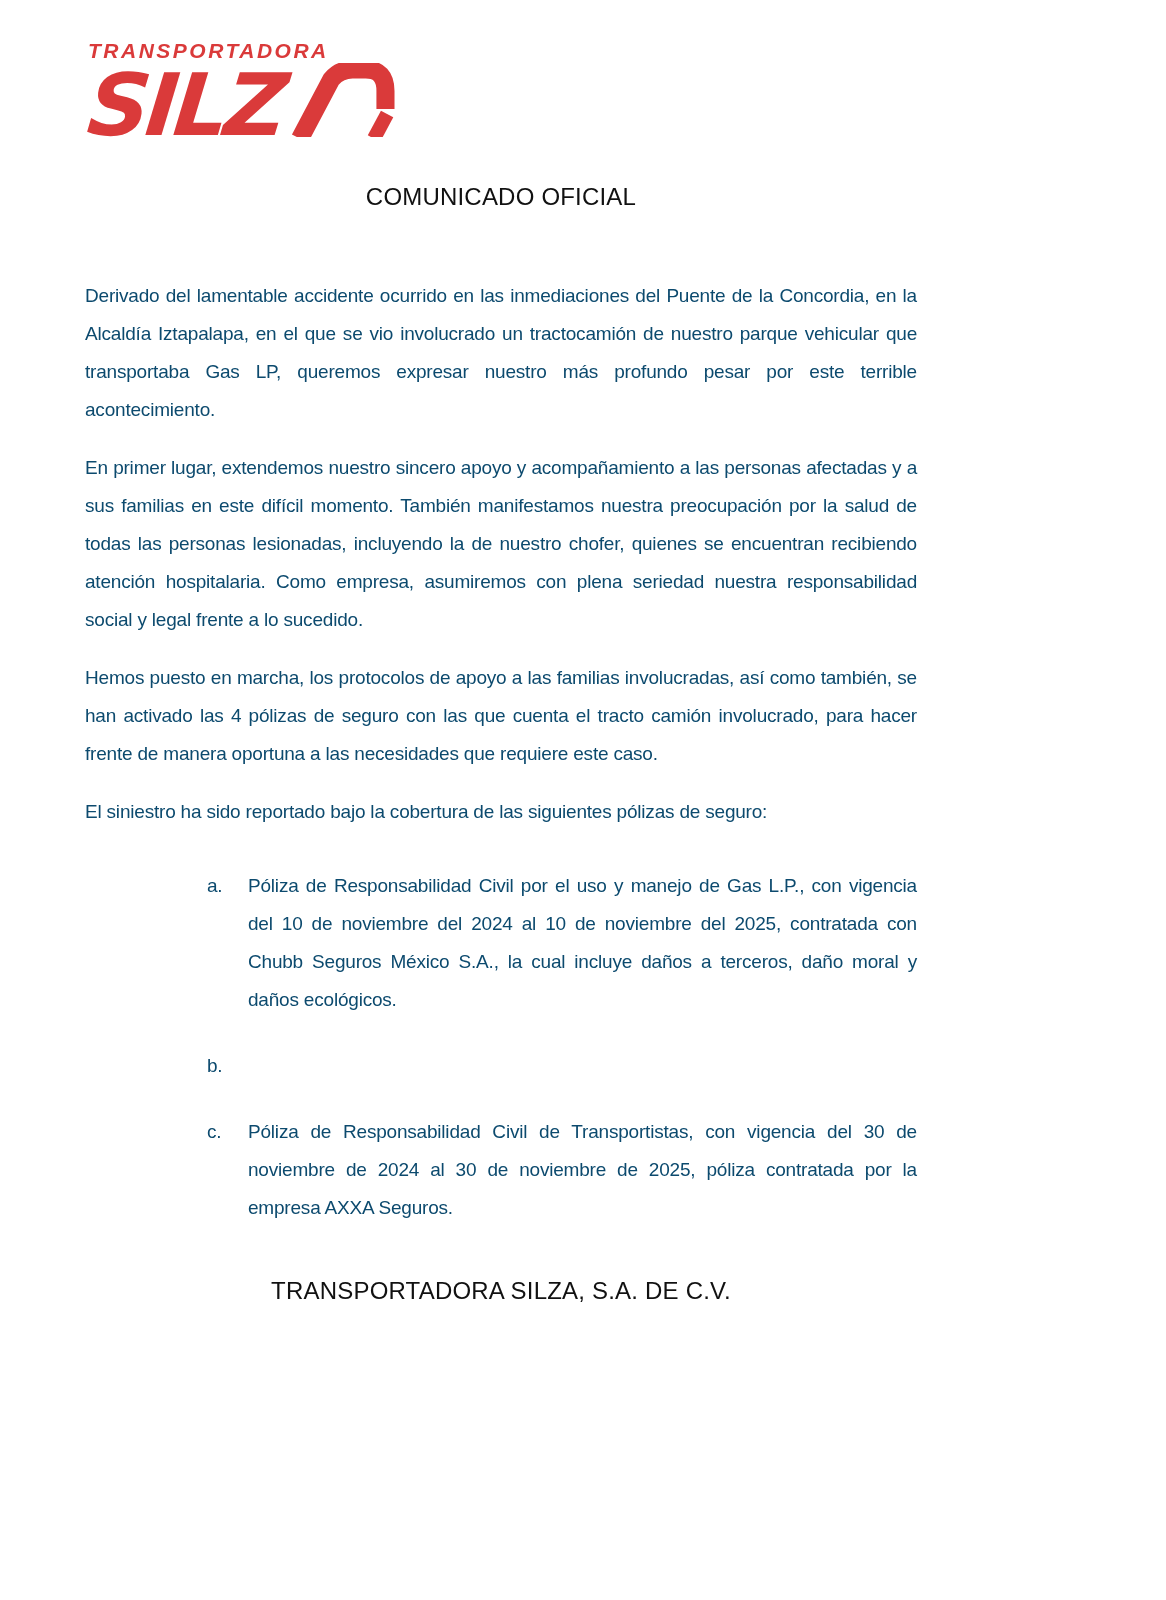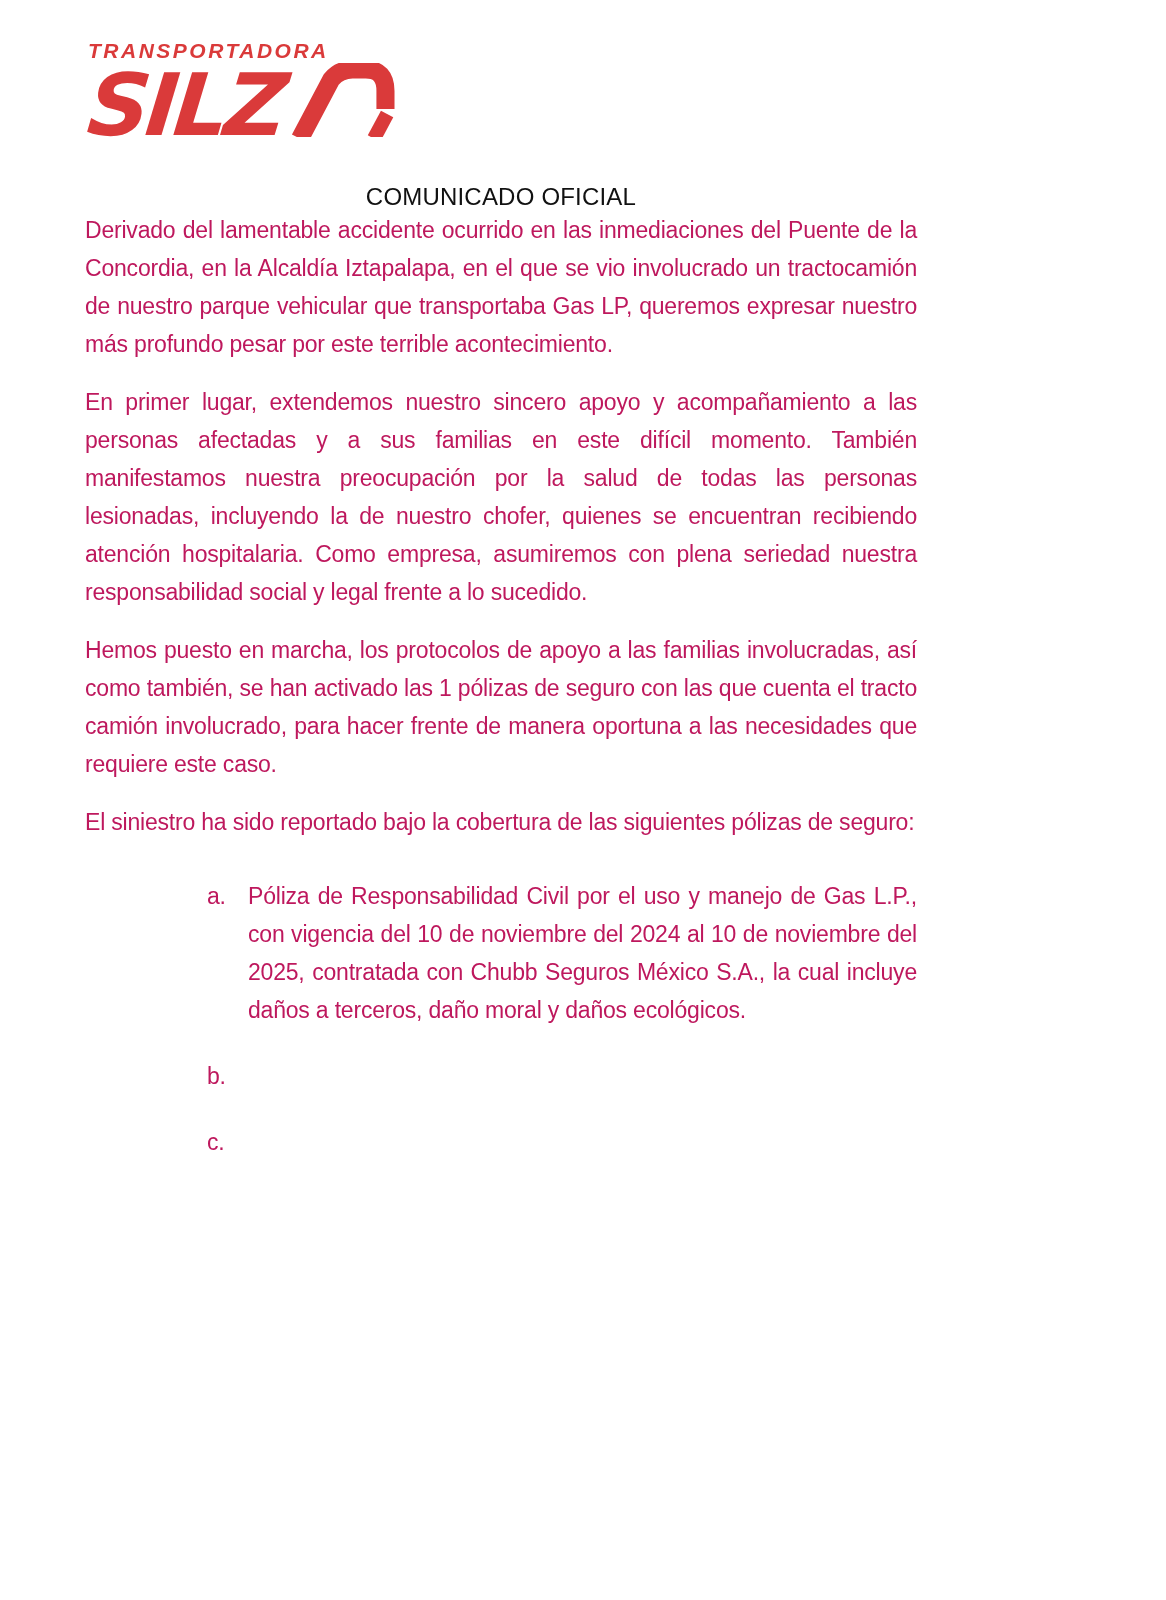--- a/index.html
+++ b/index.html
@@ -68,25 +68,26 @@
   .doc-title {
     text-align: center;
     font-size: 24px;
     margin-top: 42px;
     letter-spacing: 0.2px;
     color: #111;
   }
 
   
   .body-text {
-    font-size: 23px;
+    margin-top: 66px;
+    font-size: 19px;
     line-height: 38px;
     letter-spacing: -0.2px;
     text-align: justify;
-    color: #be185d;
+    color: #0c4a6e;
   }
   .body-text p {
     margin: 0 0 20px 0;
   }
   .policy-list {
     margin: 36px 0 0 0;
     padding: 0;
   }
   .policy-item {
     display: flex;
@@ -131,32 +132,34 @@
       </span>
     </div>
   </div>
 
 
   <div class="doc-title">COMUNICADO OFICIAL</div>
 
   <div class="body-text">
     <p>Derivado del lamentable accidente ocurrido en las inmediaciones del Puente de la Concordia, en la Alcaldía Iztapalapa, en el que se vio involucrado un tractocamión de nuestro parque vehicular que transportaba Gas LP, queremos expresar nuestro más profundo pesar por este terrible acontecimiento.</p>
     <p>En primer lugar, extendemos nuestro sincero apoyo y acompañamiento a las personas afectadas y a sus familias en este difícil momento. También manifestamos nuestra preocupación por la salud de todas las personas lesionadas, incluyendo la de nuestro chofer, quienes se encuentran recibiendo atención hospitalaria. Como empresa, asumiremos con plena seriedad nuestra responsabilidad social y legal frente a lo sucedido.</p>
-    <p>Hemos puesto en marcha, los protocolos de apoyo a las familias involucradas, así como también, se han activado las 1 pólizas de seguro con las que cuenta el tracto camión involucrado, para hacer frente de manera oportuna a las necesidades que requiere este caso.</p>
+    <p>Hemos puesto en marcha, los protocolos de apoyo a las familias involucradas, así como también, se han activado las 4 pólizas de seguro con las que cuenta el tracto camión involucrado, para hacer frente de manera oportuna a las necesidades que requiere este caso.</p>
     <p>El siniestro ha sido reportado bajo la cobertura de las siguientes pólizas de seguro:</p>
 
     <div class="policy-list">
       <div class="policy-item">
         <span class="policy-marker">a.</span>
         <span class="policy-text">Póliza de Responsabilidad Civil por el uso y manejo de Gas L.P., con vigencia del 10 de noviembre del 2024 al 10 de noviembre del 2025, contratada con Chubb Seguros México S.A., la cual incluye daños a terceros, daño moral y daños ecológicos.</span>
       </div>
       <div class="policy-item">
         <span class="policy-marker">b.</span>
       </div>
       <div class="policy-item">
         <span class="policy-marker">c.</span>
+        <span class="policy-text">Póliza de Responsabilidad Civil de Transportistas, con vigencia del 30 de noviembre de 2024 al 30 de noviembre de 2025, póliza contratada por la empresa AXXA Seguros.</span>
       </div>
     </div>
 
   </div>
 
+  <div class="signature">TRANSPORTADORA SILZA, S.A. DE C.V.</div>
 
 </div>
 
 </body></html>

